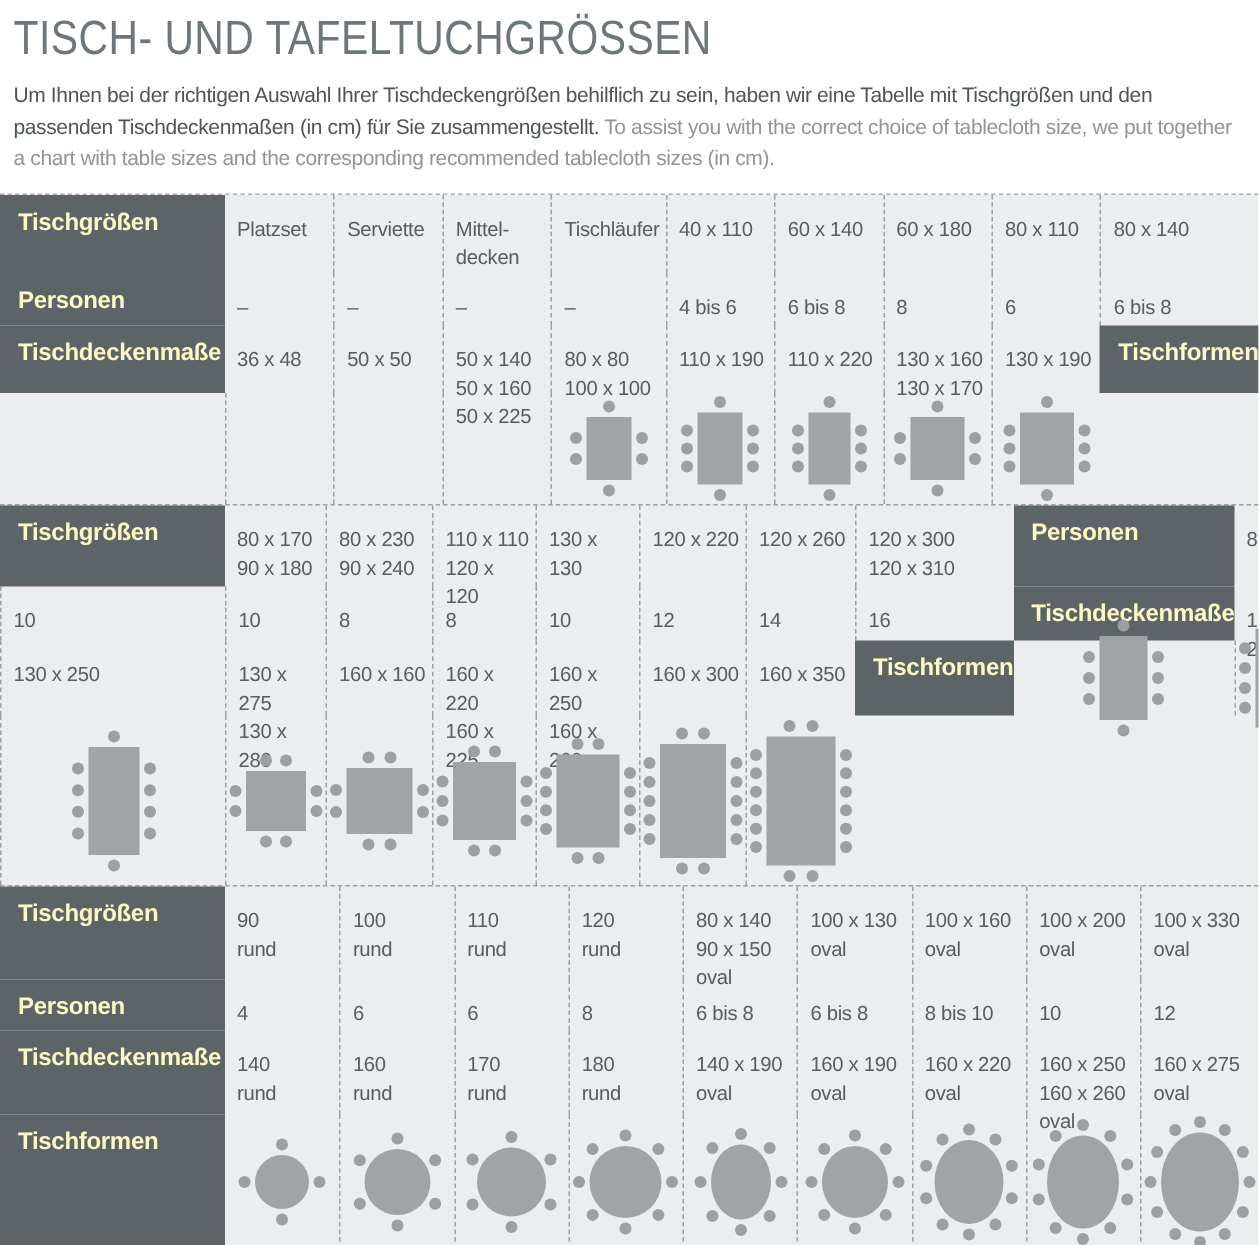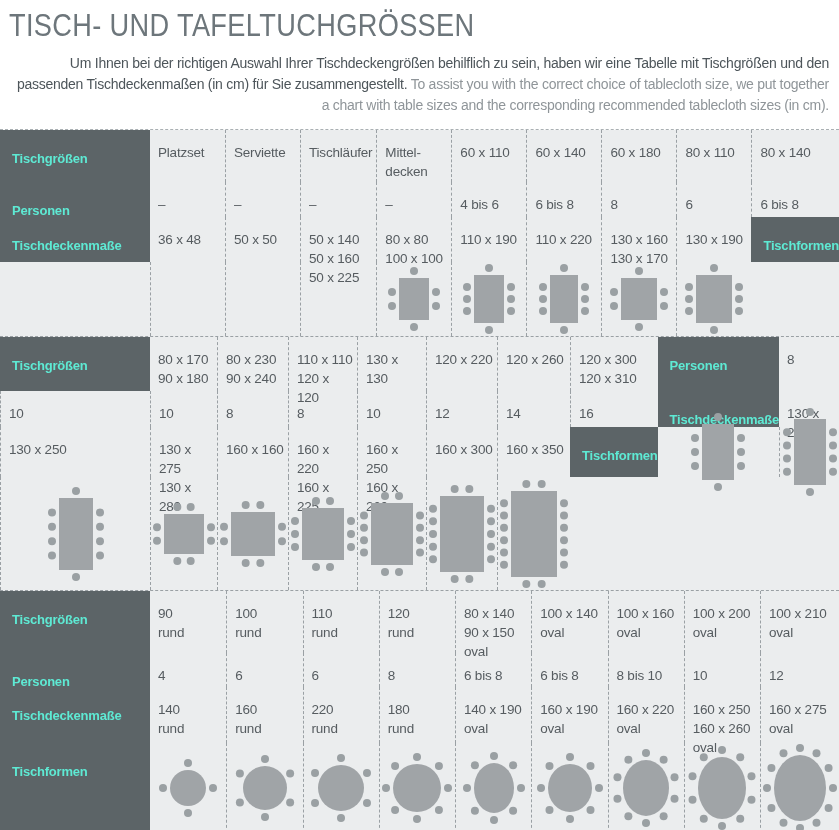--- a/index.html
+++ b/index.html
@@ -9,39 +9,38 @@
   h1.page-title{
     margin:7px 0 0 9px;
     font-size:32px;font-weight:400;color:#6d767b;
     transform:scaleX(0.85);transform-origin:0 50%;
     white-space:nowrap;letter-spacing:0.4px;
   }
   .intro{
     margin:9px 10px 0 9px;
     font-size:14px;line-height:21px;letter-spacing:-0.25px;
     color:#4d555a;
-    text-align:right;
   }
   .intro .en{color:#8f9599;}
 
   #size-table{margin-top:13px;border-top:1px dashed #aab0b3;}
   .tbl-section{
     display:grid;
     grid-template-columns:150px repeat(9,1fr);
     background:#ebedee;
   }
   .tbl-section + .tbl-section{border-top:1px dashed #9aa0a4;}
   .s0{grid-template-rows:52px 35px 45px 74px;}
   .s1{grid-template-rows:54px 36px 50px 113px;}
   .s2{grid-template-rows:62px 34px 56px 90px;}
 
   .label-cell{
-    background:#5c6467;color:#5eead4;
-    font-weight:bold;font-size:13px;letter-spacing:-0.2px;
-    padding:21px 0 0 12px;
+    background:#5c6467;color:#fef9c3;
+    font-weight:bold;font-size:16px;letter-spacing:-0.2px;
+    padding:10px 0 0 12px;
   }
   .cell{
     padding:13px 4px 0 8px;
     font-size:13.5px;line-height:19px;letter-spacing:-0.2px;
     color:#565c60;
   }
   .cell + .cell{border-left:1px dashed #9aa0a4;}
   .shape-cell{display:flex;align-items:center;justify-content:center;padding:0;}
 </style>
 </head>
@@ -53,28 +52,28 @@
   <div id="size-table">
       <div class="tbl-section s0">
         <div class="label-cell">Tischgrößen</div>
         <div class="cell">
           <div>Platzset</div>
         </div>
         <div class="cell">
           <div>Serviette</div>
         </div>
         <div class="cell">
-          <div>Tischläufer</div>
-        </div>
-        <div class="cell">
           <div>Mittel-</div>
           <div>decken</div>
         </div>
         <div class="cell">
-          <div>60 x 110</div>
+          <div>Tischläufer</div>
+        </div>
+        <div class="cell">
+          <div>40 x 110</div>
         </div>
         <div class="cell">
           <div>60 x 140</div>
         </div>
         <div class="cell">
           <div>60 x 180</div>
         </div>
         <div class="cell">
           <div>80 x 110</div>
         </div>
@@ -448,33 +447,33 @@
         <div class="cell">
           <div>120</div>
           <div>rund</div>
         </div>
         <div class="cell">
           <div>80 x 140</div>
           <div>90 x 150</div>
           <div>oval</div>
         </div>
         <div class="cell">
-          <div>100 x 140</div>
+          <div>100 x 130</div>
           <div>oval</div>
         </div>
         <div class="cell">
           <div>100 x 160</div>
           <div>oval</div>
         </div>
         <div class="cell">
           <div>100 x 200</div>
           <div>oval</div>
         </div>
         <div class="cell">
-          <div>100 x 210</div>
+          <div>100 x 330</div>
           <div>oval</div>
         </div>
         <div class="label-cell">Personen</div>
         <div class="cell">
           <div>4</div>
         </div>
         <div class="cell">
           <div>6</div>
         </div>
         <div class="cell">
@@ -501,21 +500,21 @@
         <div class="label-cell">Tischdeckenmaße</div>
         <div class="cell">
           <div>140</div>
           <div>rund</div>
         </div>
         <div class="cell">
           <div>160</div>
           <div>rund</div>
         </div>
         <div class="cell">
-          <div>220</div>
+          <div>170</div>
           <div>rund</div>
         </div>
         <div class="cell">
           <div>180</div>
           <div>rund</div>
         </div>
         <div class="cell">
           <div>140 x 190</div>
           <div>oval</div>
         </div>

